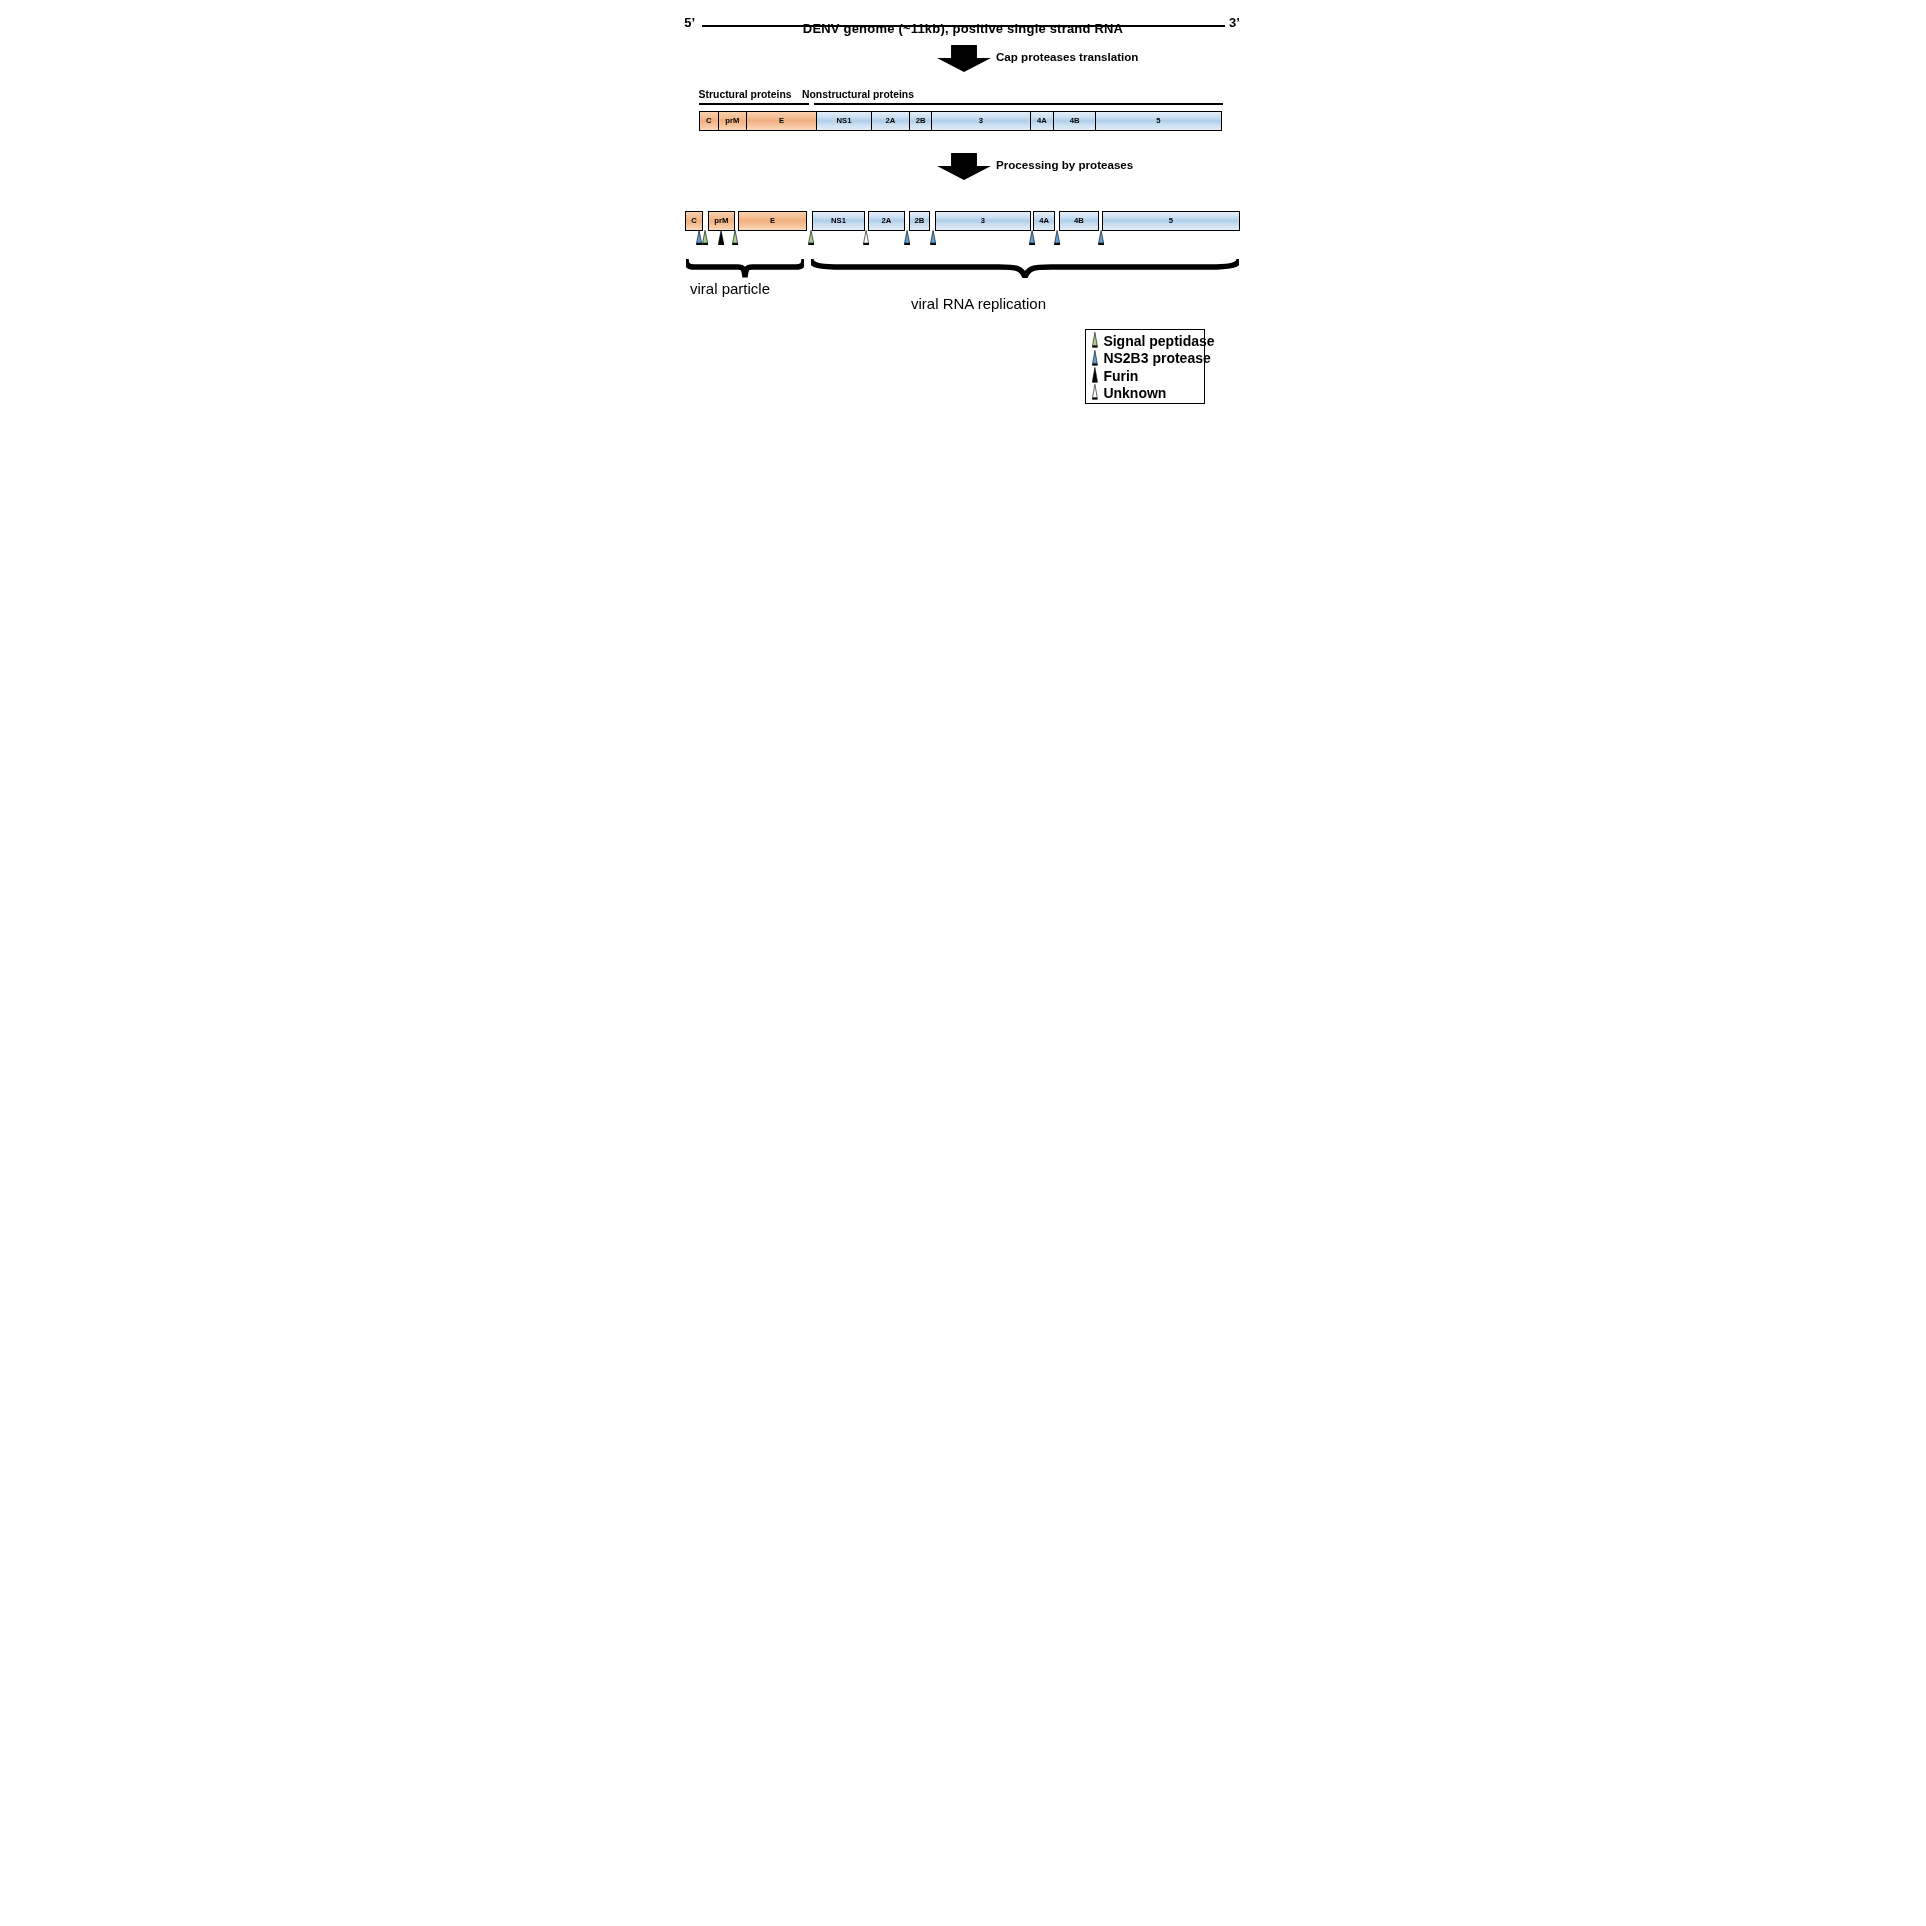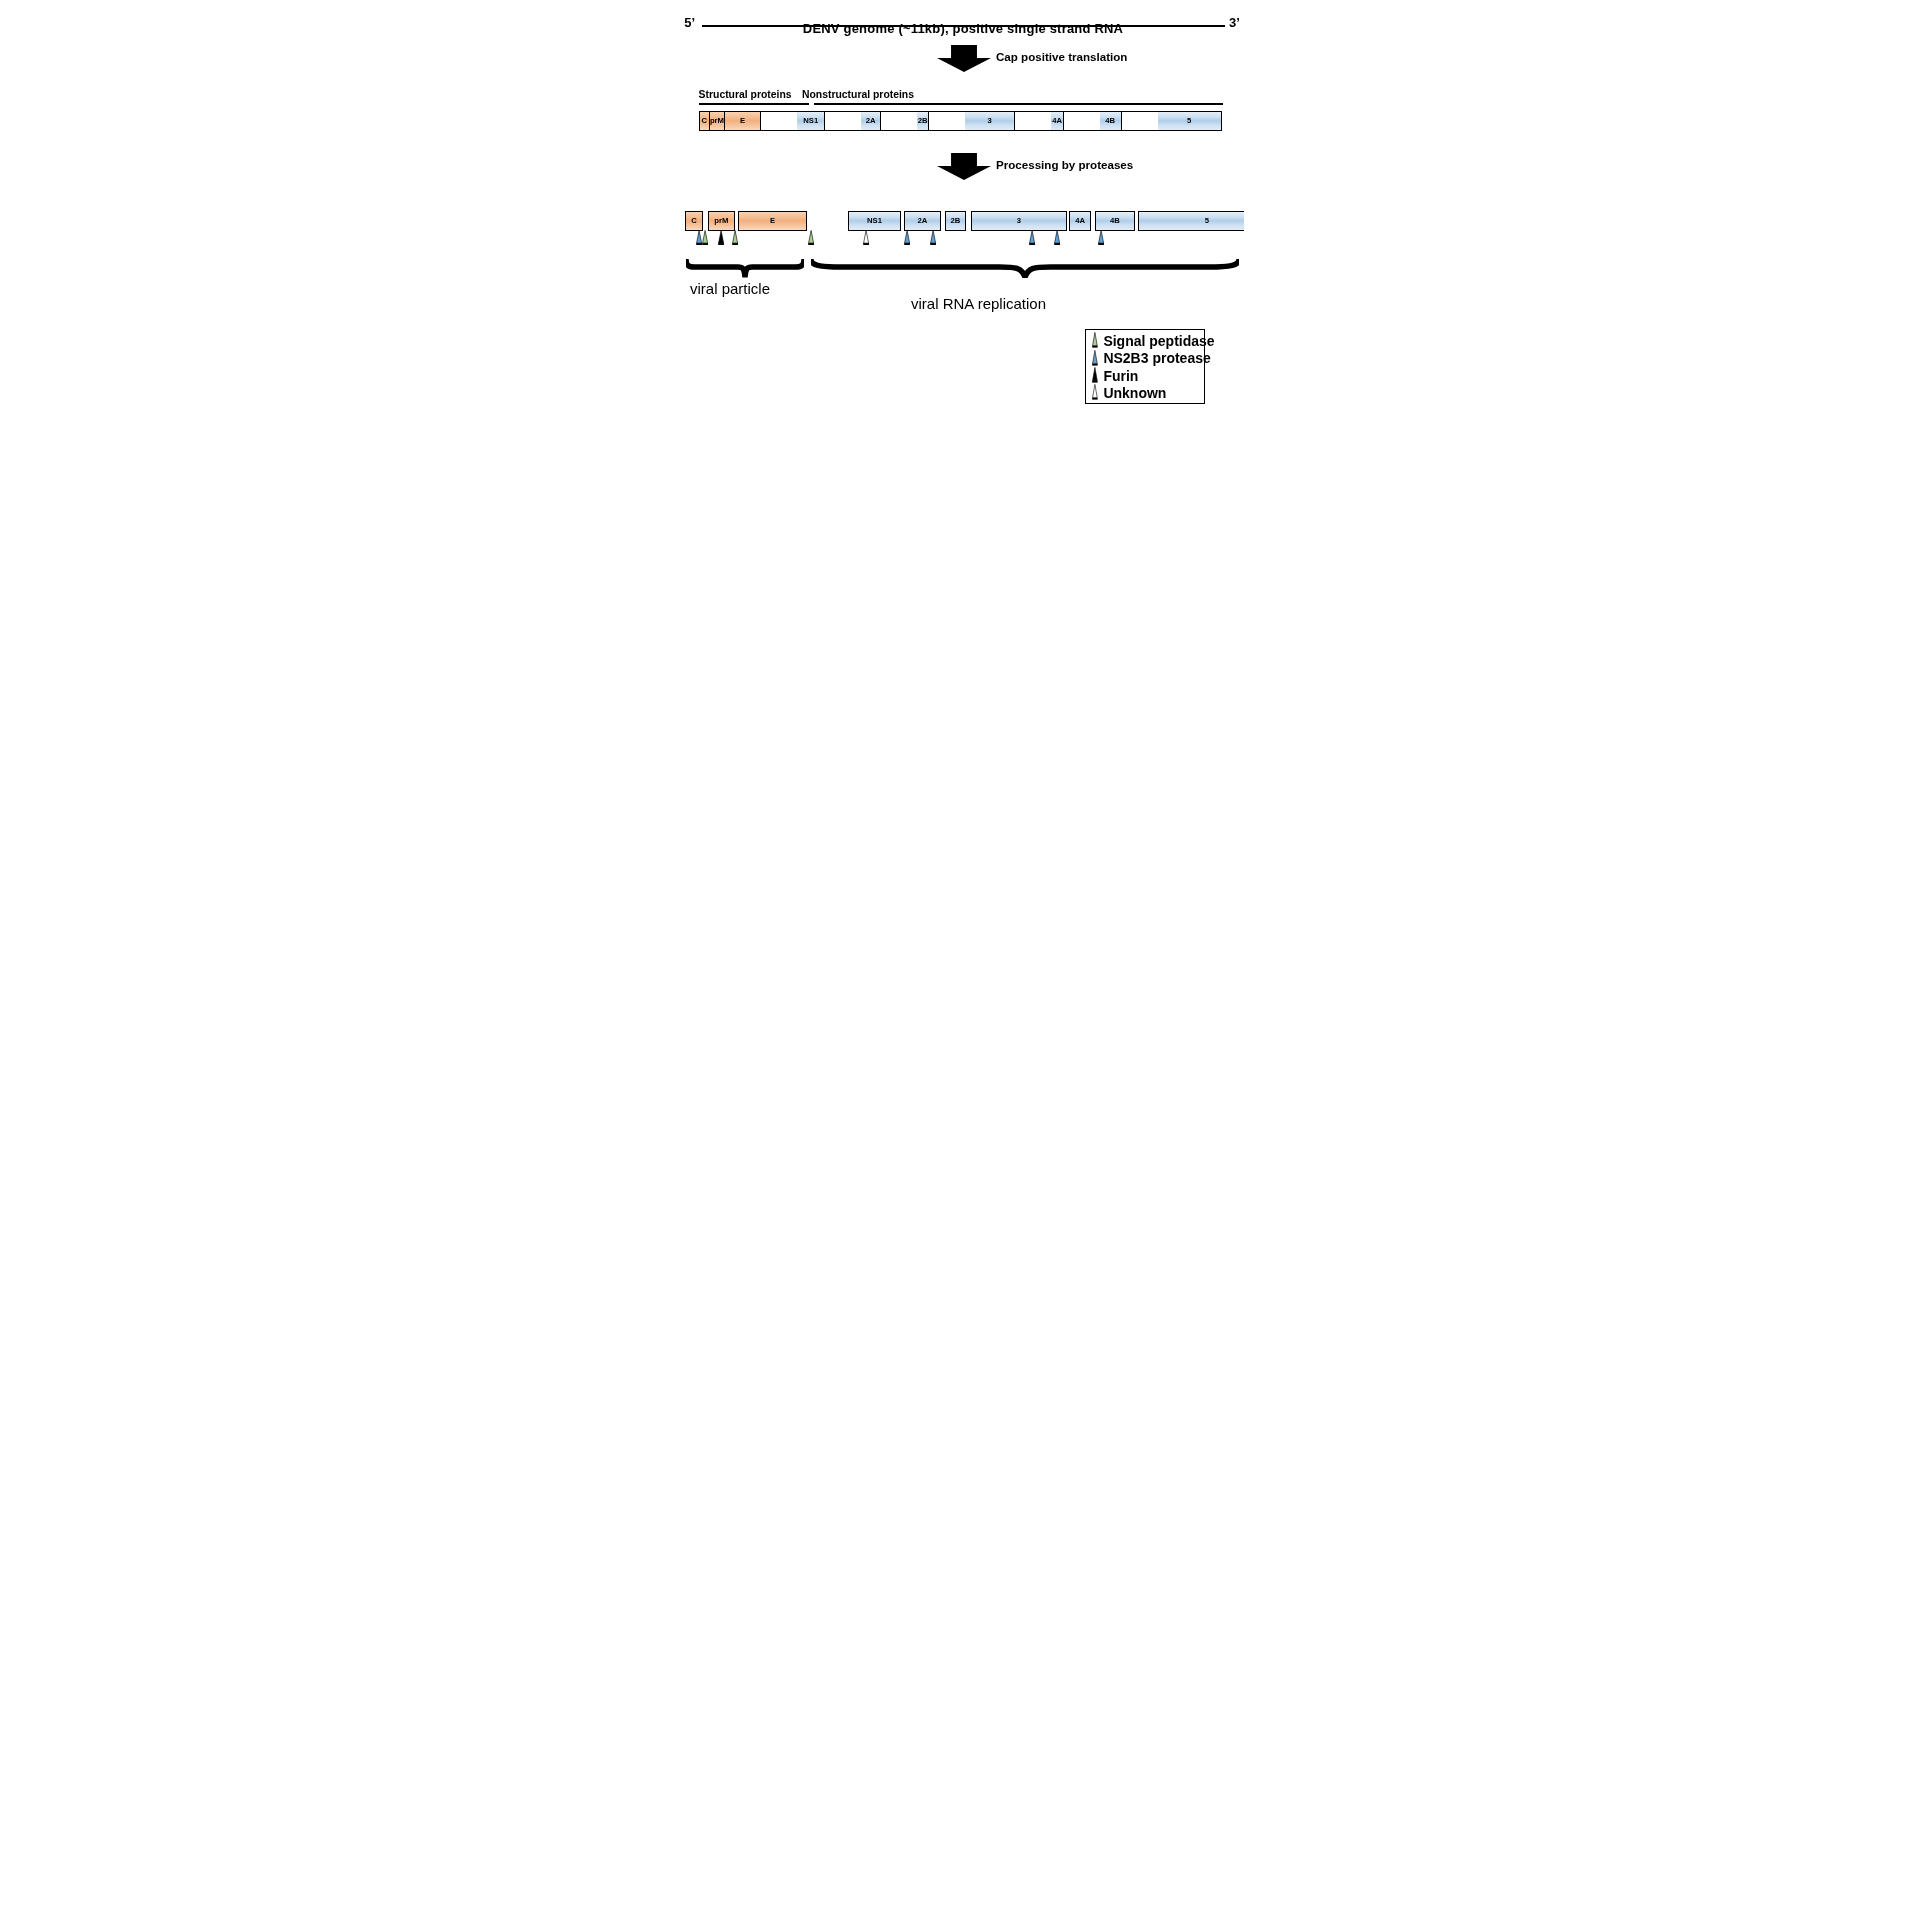--- a/index.html
+++ b/index.html
@@ -15,21 +15,21 @@
     clip-path:polygon(26% 0,74% 0,74% 48%,100% 48%,50% 100%,0 48%,26% 48%);}
   .arrow-label{font-size:11.6px;font-weight:bold;white-space:nowrap;}
 
   .section-label{font-size:10.4px;font-weight:bold;text-align:left;}
   .section-underline{height:1.5px;background:#000;}
 
   #polyprotein-bar{left:16.6px;top:111px;width:523px;height:19.6px;border:1.5px solid #000;display:flex;box-sizing:border-box;background:#fff;}
   .seg{display:flex;align-items:center;justify-content:center;font-size:7.7px;font-weight:bold;border-right:0.8px solid #000;box-sizing:border-box;}
   .seg:last-child{border-right:none;}
   .fill-structural{background:linear-gradient(180deg,#F8D2B0 0%,#F4BD91 30%,#F1AF80 48%,#F5C49C 75%,#F9D8BC 100%);}
-  .fill-nonstructural{background:linear-gradient(180deg,#E6EFF8 0%,#CADEF0 30%,#AFCEE9 48%,#CFE1F2 75%,#E0EBF6 100%);margin-left:36px;}
+  .fill-nonstructural{background:linear-gradient(180deg,#E6EFF8 0%,#CADEF0 30%,#AFCEE9 48%,#CFE1F2 75%,#E0EBF6 100%);}
 
   .protein-box{position:absolute;top:211px;height:19.6px;border:1.2px solid #000;box-sizing:border-box;display:flex;align-items:center;justify-content:center;font-size:7.7px;font-weight:bold;}
 
   .site-tri{position:absolute;top:230px;width:6.2px;height:15.4px;}
 
   .brace{position:absolute;top:259px;height:19px;}
   .brace svg{width:100%;height:100%;display:block;}
   .brace-label{font-size:15px;font-weight:normal;text-align:left;white-space:nowrap;}
 
   #legend-box{left:403px;top:329px;width:120px;height:75px;border:1.2px solid #000;box-sizing:border-box;background:#fff;padding:2.3px 0 0 6.2px;}
@@ -42,21 +42,21 @@
 
 <div id="figure">
 
   <div id="title" class="abs">DENV genome (~11kb), positive single strand RNA</div>
 
   <div class="abs end-label" style="left:2.3px;top:15.4px;">5’</div>
   <div id="genome-line" class="abs"></div>
   <div class="abs end-label" style="left:547px;top:15.4px;">3’</div>
 
   <div class="abs block-arrow" style="left:255px;top:45px;"></div>
-  <div class="abs arrow-label" style="left:314px;top:50px;">Cap positive translation</div>
+  <div class="abs arrow-label" style="left:314px;top:50px;">Cap proteases translation</div>
 
   <div class="abs section-label" style="left:16.6px;top:89px;width:112px;">Structural proteins</div>
   <div class="abs section-label" style="left:120px;top:89px;width:409px;">Nonstructural proteins</div>
   <div class="abs section-underline" style="left:17.3px;top:103px;width:110px;"></div>
   <div class="abs section-underline" style="left:132px;top:103px;width:409px;"></div>
 
   <div id="polyprotein-bar" class="abs">
       <div class="seg fill-structural" style="flex-grow: 235; flex-basis: 0px;">C</div>
       <div class="seg fill-structural" style="flex-grow: 344; flex-basis: 0px;">prM</div>
       <div class="seg fill-structural" style="flex-grow: 895; flex-basis: 0px;">E</div>

